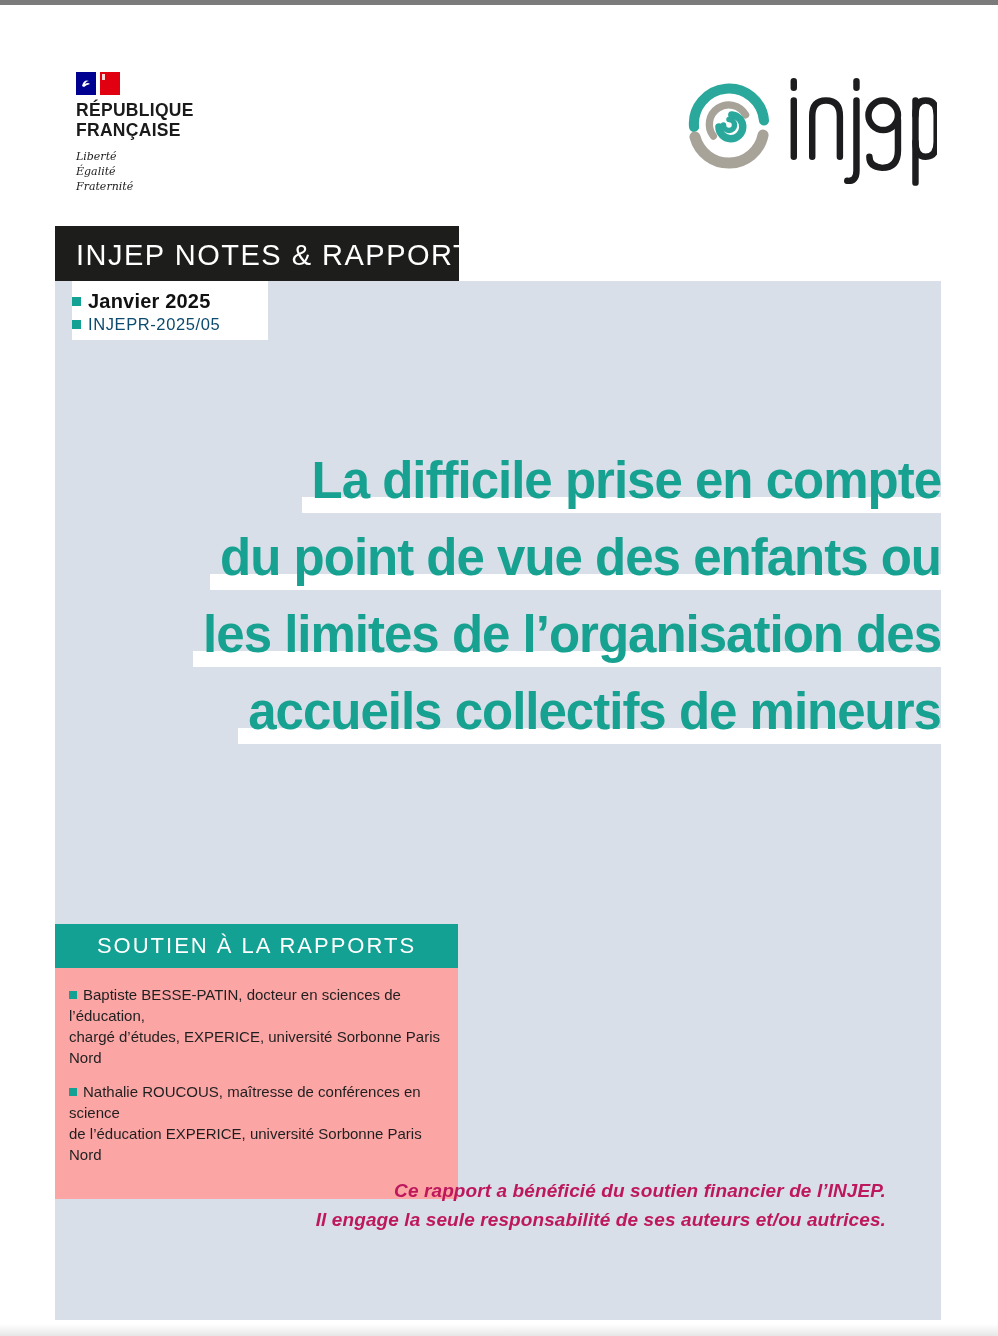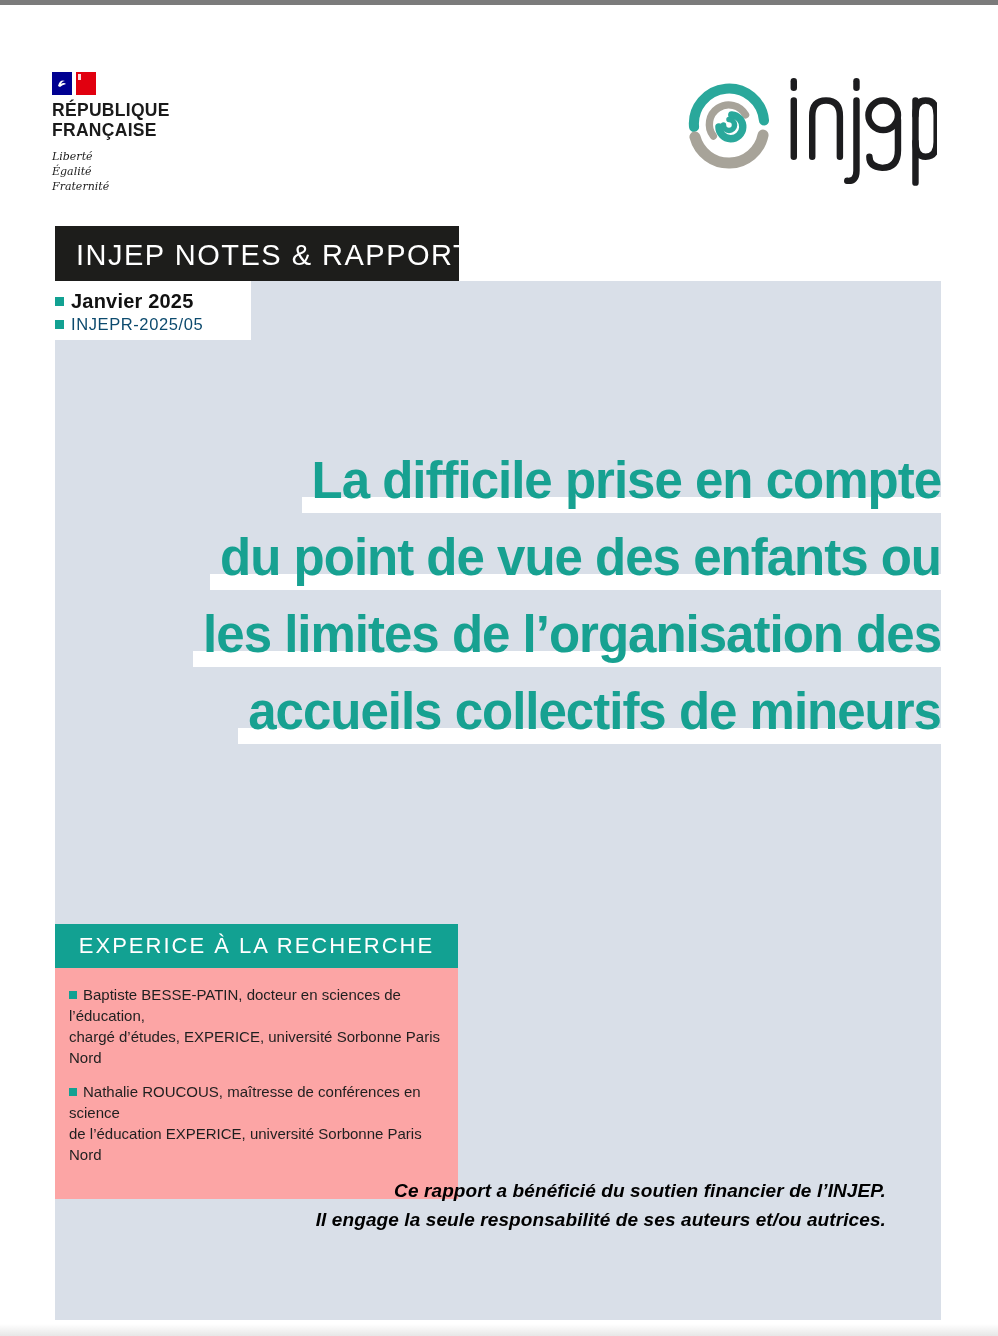--- a/index.html
+++ b/index.html
@@ -3,21 +3,21 @@
 <meta charset="utf-8">
 <style>
   html,body{margin:0;padding:0;background:#fff;}
   .page{
     position:relative;width:998px;height:1336px;overflow:hidden;
     background:#ffffff;font-family:"Liberation Sans",sans-serif;
   }
   .top-bar{position:absolute;left:0;top:0;width:998px;height:5px;background:#7b7b7b;}
 
   
-  .rf-logo{position:absolute;left:52px;top:72px;width:160px;}
+  .rf-logo{position:absolute;left:76px;top:72px;width:160px;}
   .rf-flag{display:block;margin-bottom:5px;}
   .rf-name{font-weight:bold;color:#1a1a1a;font-size:17.5px;line-height:20px;letter-spacing:0.3px;}
   .rf-motto{margin-top:9px;font-family:"DejaVu Serif",serif;font-style:italic;font-size:11px;line-height:15px;color:#1a1a1a;}
 
   
   .injep-logo{position:absolute;left:683px;top:70px;width:260px;height:122px;}
   .injep-spiral{position:absolute;left:0;top:6px;}
   .injep-word{position:absolute;left:104px;top:2px;}
 
   
@@ -26,21 +26,21 @@
     background:#1d1d1b;color:#ffffff;
     display:flex;align-items:flex-end;box-sizing:border-box;
     padding:12px 0 9px 21px;font-size:29px;font-weight:400;letter-spacing:1.5px;white-space:nowrap;
   }
 
   
   .gray-panel{position:absolute;left:55px;top:281px;width:886px;height:1039px;background:#d9dfe8;}
 
   
   .issue-box{
-    position:absolute;left:55px;top:281px;width:196px;height:59px;background:#ffffff;
+    position:absolute;left:72px;top:281px;width:196px;height:59px;background:#ffffff;
     box-sizing:border-box;padding:9px 0 0 0;
   }
   .issue-row{display:flex;align-items:baseline;margin-bottom:2px;}
   .bullet{flex:none;width:9px;height:9px;background:#12a192;margin:0 7px 0 0;align-self:center;}
   .issue-date{font-size:20px;font-weight:bold;color:#111;letter-spacing:0.2px;}
   .issue-ref{font-size:16.5px;font-weight:400;color:#0c4a6e;letter-spacing:0.6px;}
 
   
   .title-block{position:absolute;left:55px;top:448px;width:886px;text-align:center;z-index:2;}
   .title-line{display:block;line-height:65px;text-align:right;}
@@ -65,21 +65,21 @@
     position:absolute;left:55px;top:968px;width:403px;min-height:117px;background:#fca5a5;
     box-sizing:border-box;padding:16px 10px 16px 14px;
   }
   .author-item{margin-bottom:13px;font-size:15px;line-height:21px;color:#1f1f1f;}
   .author-item:last-child{margin-bottom:18px;}
   .author-item .bullet{display:inline-block;width:8px;height:8px;margin:0 6px 1px 0;vertical-align:baseline;}
 
   
   .disclaimer{
     position:absolute;right:112px;top:1176px;text-align:right;
-    font-style:italic;font-weight:700;font-size:19px;line-height:29px;color:#000000;letter-spacing:0.1px;
+    font-style:italic;font-weight:700;font-size:19px;line-height:29px;color:#be185d;letter-spacing:0.1px;
   }
 
   .bottom-fade{position:absolute;left:0;bottom:0;width:998px;height:12px;
     background:linear-gradient(to bottom,rgba(120,120,120,0),rgba(120,120,120,0.18));}
 </style>
 </head>
 <body>
 
 <div class="page">
   <div class="top-bar"></div>
@@ -140,21 +140,21 @@
     </div>
   </div>
 
   <div class="title-block">
     <span class="title-line"><span>La difficile prise en compte</span></span>
     <span class="title-line"><span>du point de vue des enfants ou</span></span>
     <span class="title-line"><span>les limites de l’organisation des</span></span>
     <span class="title-line"><span>accueils collectifs de mineurs</span></span>
   </div>
 
-  <div class="section-banner">EXPERICE À LA RECHERCHE</div>
+  <div class="section-banner">SOUTIEN À LA RAPPORTS</div>
 
   <div class="authors-box">
     <div class="author-item">
       <div><span class="bullet"></span><span>Baptiste BESSE-PATIN, docteur en sciences de l’éducation,</span></div>
       <div>chargé d’études, EXPERICE, université Sorbonne Paris Nord</div>
     </div>
     <div class="author-item">
       <div><span class="bullet"></span><span>Nathalie ROUCOUS, maîtresse de conférences en science</span></div>
       <div>de l’éducation EXPERICE, université Sorbonne Paris Nord</div>
     </div>

